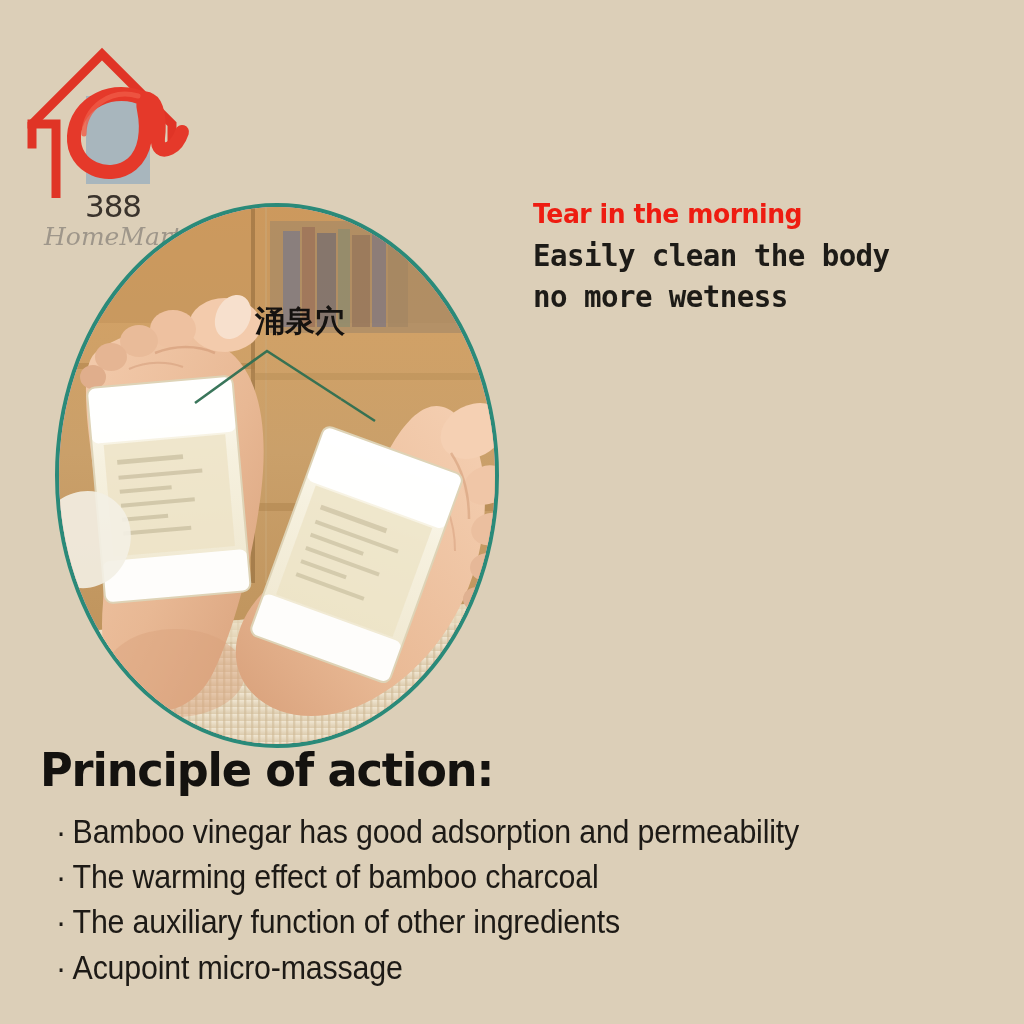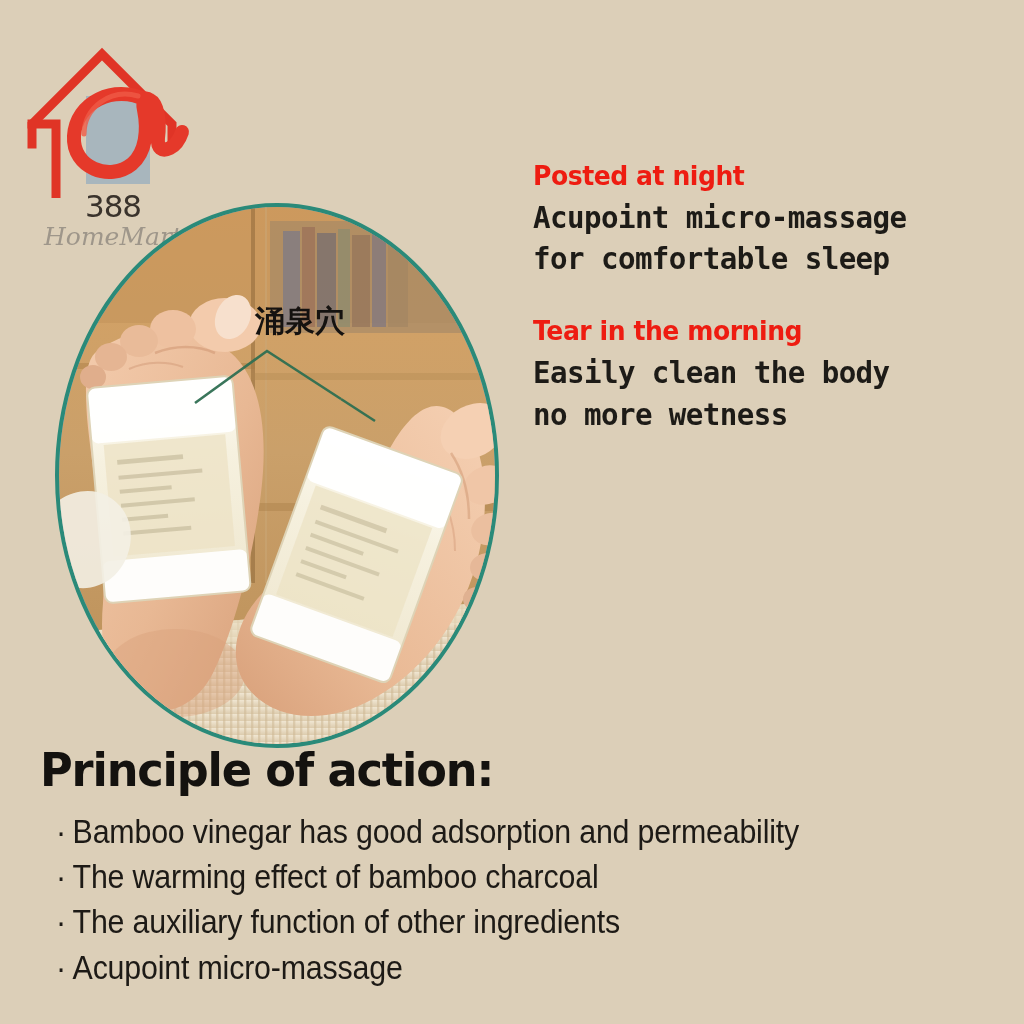--- a/index.html
+++ b/index.html
@@ -58,21 +58,21 @@
   .photo-oval {
     position: absolute;
     left: 55px;
     top: 203px;
     width: 444px;
     height: 545px;
     border-radius: 50%;
     border: 4px solid #2a8a79;
     overflow: hidden;
     box-sizing: border-box;
-    background: #0ea5e9;
+    background: #c4b5fd;
   }
   .photo-inner { position: absolute; inset: -4px; }
 
   
   .right-col {
     position: absolute;
     left: 533px;
     top: 162px;
     width: 478px;
   }
@@ -286,25 +286,20 @@
         <path d="M140 200 L212 148 L286 196"></path>
         <path d="M286 196 L320 218"></path>
       </g>
 
       <text x="200" y="128" font-family="DejaVu Sans, sans-serif" font-size="30" font-weight="600" fill="#151210">涌泉穴</text>
     </svg>
   </div>
 
   <div class="right-col">
 
-    <div>
-      <p class="kicker">Posted at night</p>
-      <p class="statement">Acupoint micro-massage
-for comfortable sleep</p>
-    </div>
 
     <div class="block-gap"></div>
 
     <div>
       <p class="kicker">Tear in the morning</p>
       <p class="statement">Easily clean the body
 no more wetness</p>
     </div>
 
   </div>

